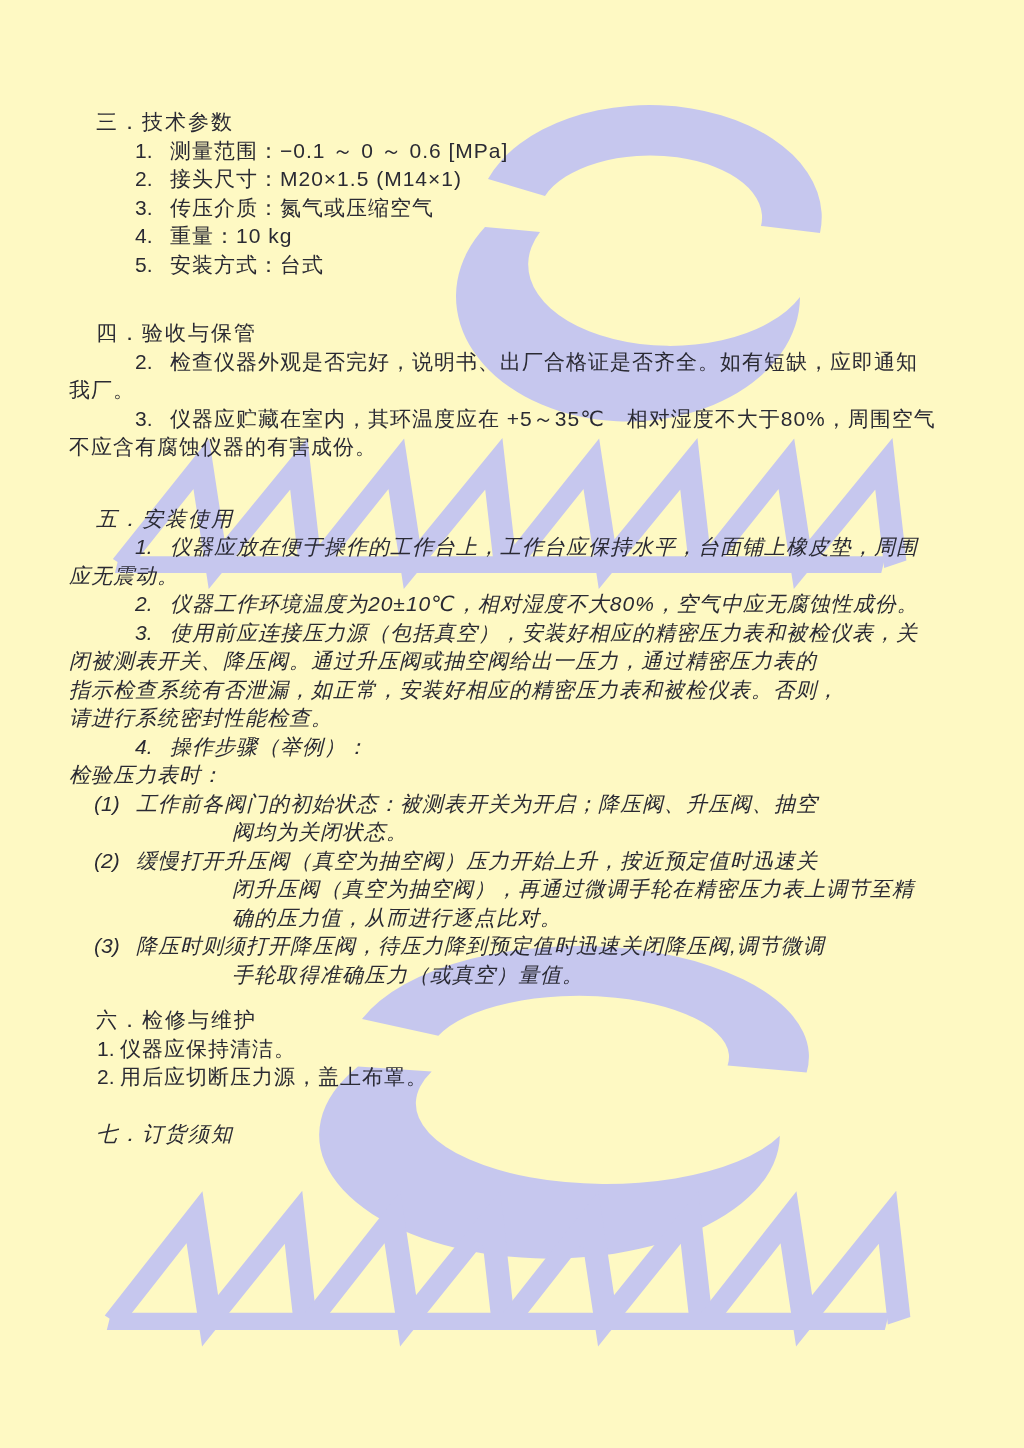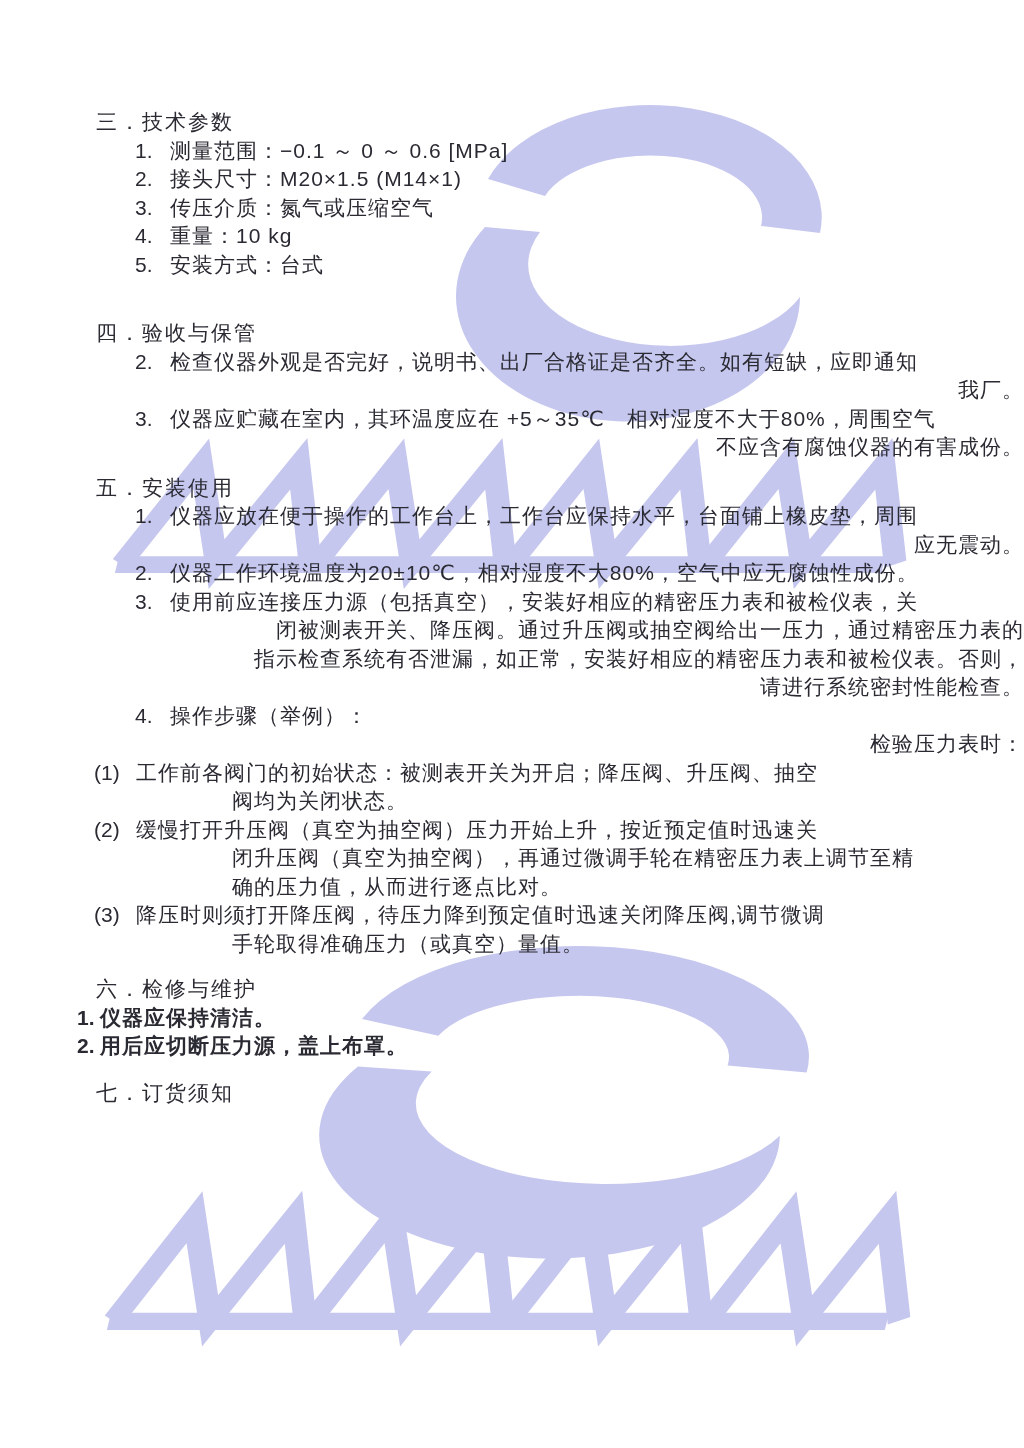--- a/index.html
+++ b/index.html
@@ -1,47 +1,47 @@
 <!DOCTYPE html>
 <html><head>
 <meta charset="utf-8">
 <style>
   html,body{margin:0;padding:0;background:#888;}
   .page{
     position:relative;
     width:1024px;height:1448px;
     margin:0 auto;
-    background:#ffffff;
+    background:#fef9c3;
     overflow:hidden;
     font-family:"Liberation Sans","DejaVu Sans",sans-serif;
     color:#2a2a33;
   }
   
   .wm-layer{position:absolute;inset:0;z-index:0;}
   .wm{position:absolute;}
   .wm svg{display:block;overflow:visible;}
   .wm-fill{fill:#c6c7ee;}
   .wm-stroke{stroke:#c6c7ee;fill:none;stroke-width:22;stroke-miterlimit:9;}
   
   .content{position:absolute;inset:0;z-index:1;padding-top:108px;}
   .row{line-height:28.5px;font-size:21px;letter-spacing:1px;white-space:pre;}
   .row .num{display:inline-block;width:35px;letter-spacing:0;}
   .h{padding-left:96px;letter-spacing:2px;}
   .item{padding-left:135px;}
-  .cont{padding-left:118px;text-align:right;}
+  .cont{padding-left:69px;}
   .sub{padding-left:94px;}
   .sub .snum{display:inline-block;width:42px;letter-spacing:0;}
   .subc{padding-left:232px;}
   .p7{padding-left:142px;}
   .sec-1{margin-top:40px;}
-  .sec-2{margin-top:12px;}
+  .sec-2{margin-top:43px;font-style:italic;}
   .sec-3{margin-top:17px;}
-  .sec-3 .item{padding-left:77px;font-weight:bold;}
+  .sec-3 .item{padding-left:97px;}
   .sec-3 .num{width:23px;}
-  .sec-4{margin-top:18px;}
+  .sec-4{margin-top:28px;font-style:italic;}
 </style>
 </head>
 <body>
 
 <div class="page">
 
   <div class="wm-layer">
 
     <div class="wm" style="left:485px;top:102px;width:345px;height:250px;">
       <svg width="345" height="250" viewBox="0 0 345 250" preserveAspectRatio="none">

